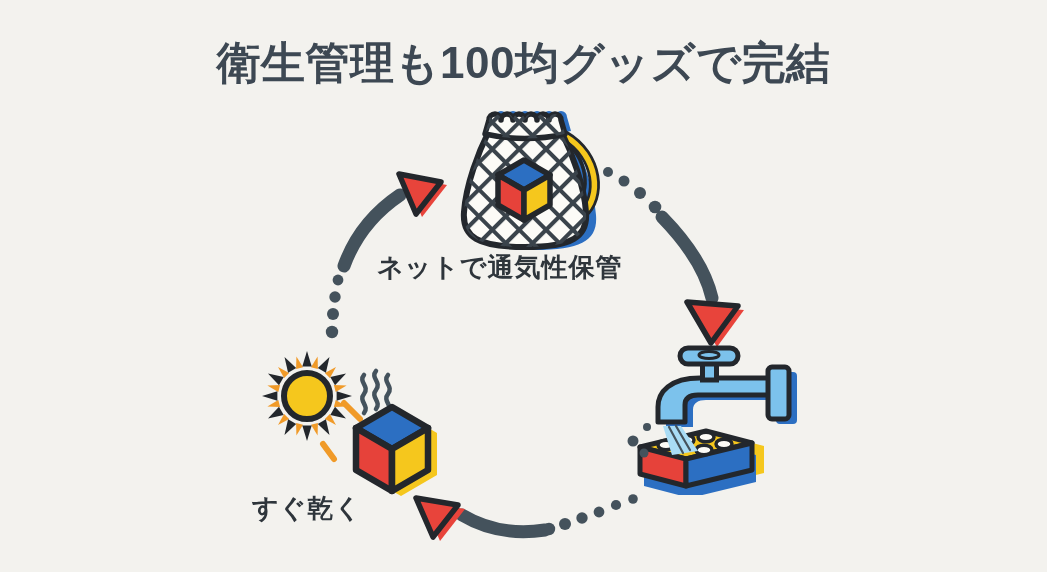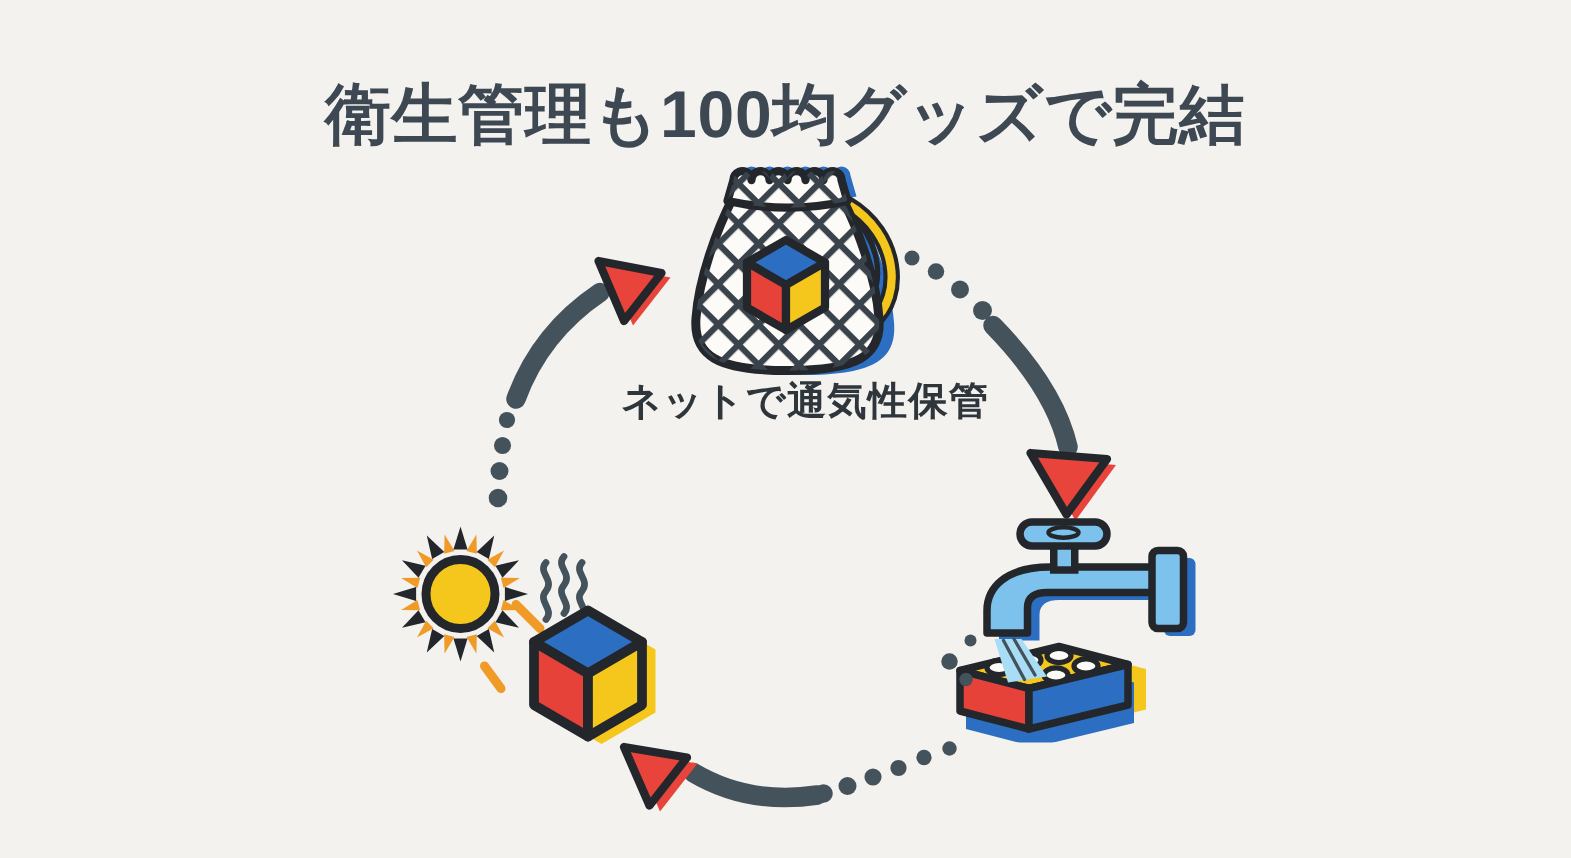--- a/index.html
+++ b/index.html
@@ -8,26 +8,26 @@
     --c-blue:#2c6fc2; --c-red:#e6423a; --c-yellow:#f5c71d;
     --c-light_blue:#7cc2ec; --c-water:#a9dcf5; --c-orange:#f09a28; --c-paper:#fcfbf7;
   }
   html,body{margin:0;padding:0;background:#e8e7e3;}
   .stage{
     position:relative; width:1047px; height:572px; overflow:hidden;
     background:var(--c-background);
     font-family:"Liberation Sans","DejaVu Sans",sans-serif;
   }
   .title{
-    position:absolute; left:0; right:0; top:30px; margin:17px;
+    position:absolute; left:0; right:0; top:30px; margin:4px;
     text-align:center; font-size:44px; font-weight:900; letter-spacing:0.5px;
     color:var(--c-title_text);
   }
   .step-label{
-    position:absolute; text-align:center;
+    position:absolute; text-align:left;
     font-size:26px; font-weight:800; color:var(--c-label_text);
     letter-spacing:1px;
   }
   .abs{position:absolute;}
   
   .f-blue{fill:var(--c-blue);}   .f-red{fill:var(--c-red);}
   .f-yellow{fill:var(--c-yellow);} .f-lblue{fill:var(--c-light_blue);}
   .f-water{fill:var(--c-water);} .f-orange{fill:var(--c-orange);}
   .f-paper{fill:var(--c-paper);} .f-dark{fill:var(--c-arrow);}
   .f-out{fill:var(--c-outline);}
@@ -195,14 +195,15 @@
 
     <polygon class="f-yellow" transform="translate(9,5)" points="140,62 176,83 176,125 140,146 104,125 104,83"></polygon>
     <g class="s-out" stroke-width="6.5" stroke-linejoin="round">
       <polygon class="f-blue" points="140,62 176,83 140,104 104,83"></polygon>
       <polygon class="f-red" points="104,83 140,104 140,146 104,125"></polygon>
       <polygon class="f-yellow" points="176,83 140,104 140,146 176,125"></polygon>
     </g>
   </svg>
 
   <div class="step-label" style="left:377px;top:250px;width:320px">ネットで通気性保管</div>
+  <div class="step-label" style="left:252px;top:491px;width:200px">すぐ乾く</div>
 
 </div>
 
 </body></html>

